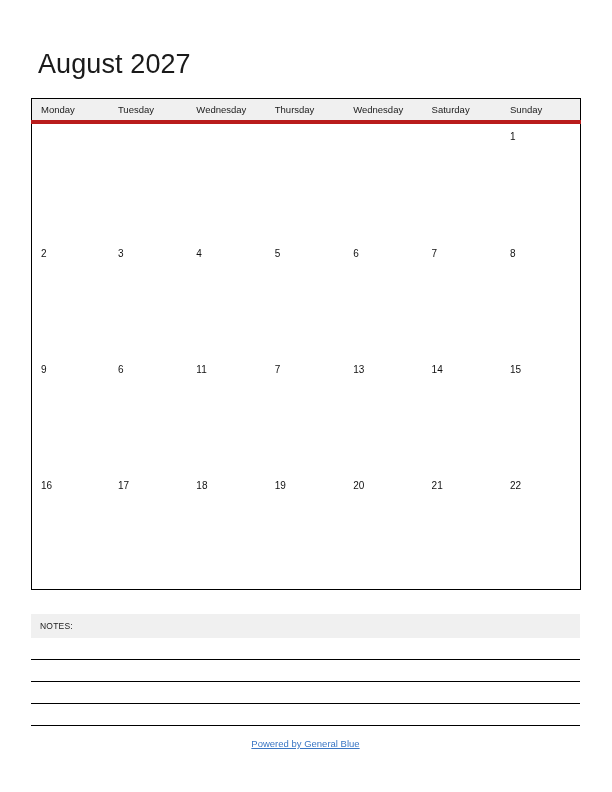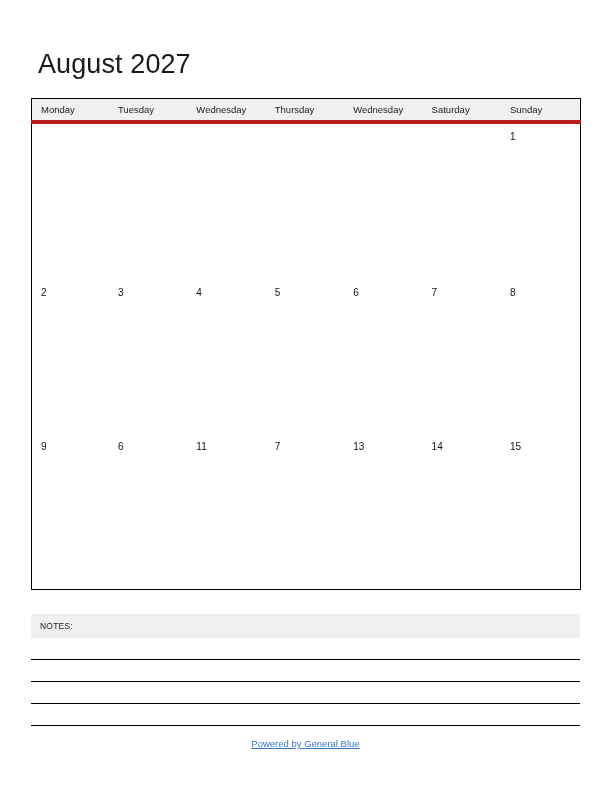--- a/index.html
+++ b/index.html
@@ -182,20 +182,29 @@
       </tr>
       <tr>
         <td>9</td>
         <td>6</td>
         <td>11</td>
         <td>7</td>
         <td>13</td>
         <td>14</td>
         <td>15</td>
       </tr>
+      <tr>
+        <td>16</td>
+        <td>17</td>
+        <td>18</td>
+        <td>19</td>
+        <td>20</td>
+        <td>21</td>
+        <td>22</td>
+      </tr>
     </tbody>
   </table>
 
   <div class="notes-bar">
     <div class="notes-label">NOTES:</div>
   </div>
 
   <div class="notes-lines">
     <div class="notes-line"></div>
     <div class="notes-line"></div>

